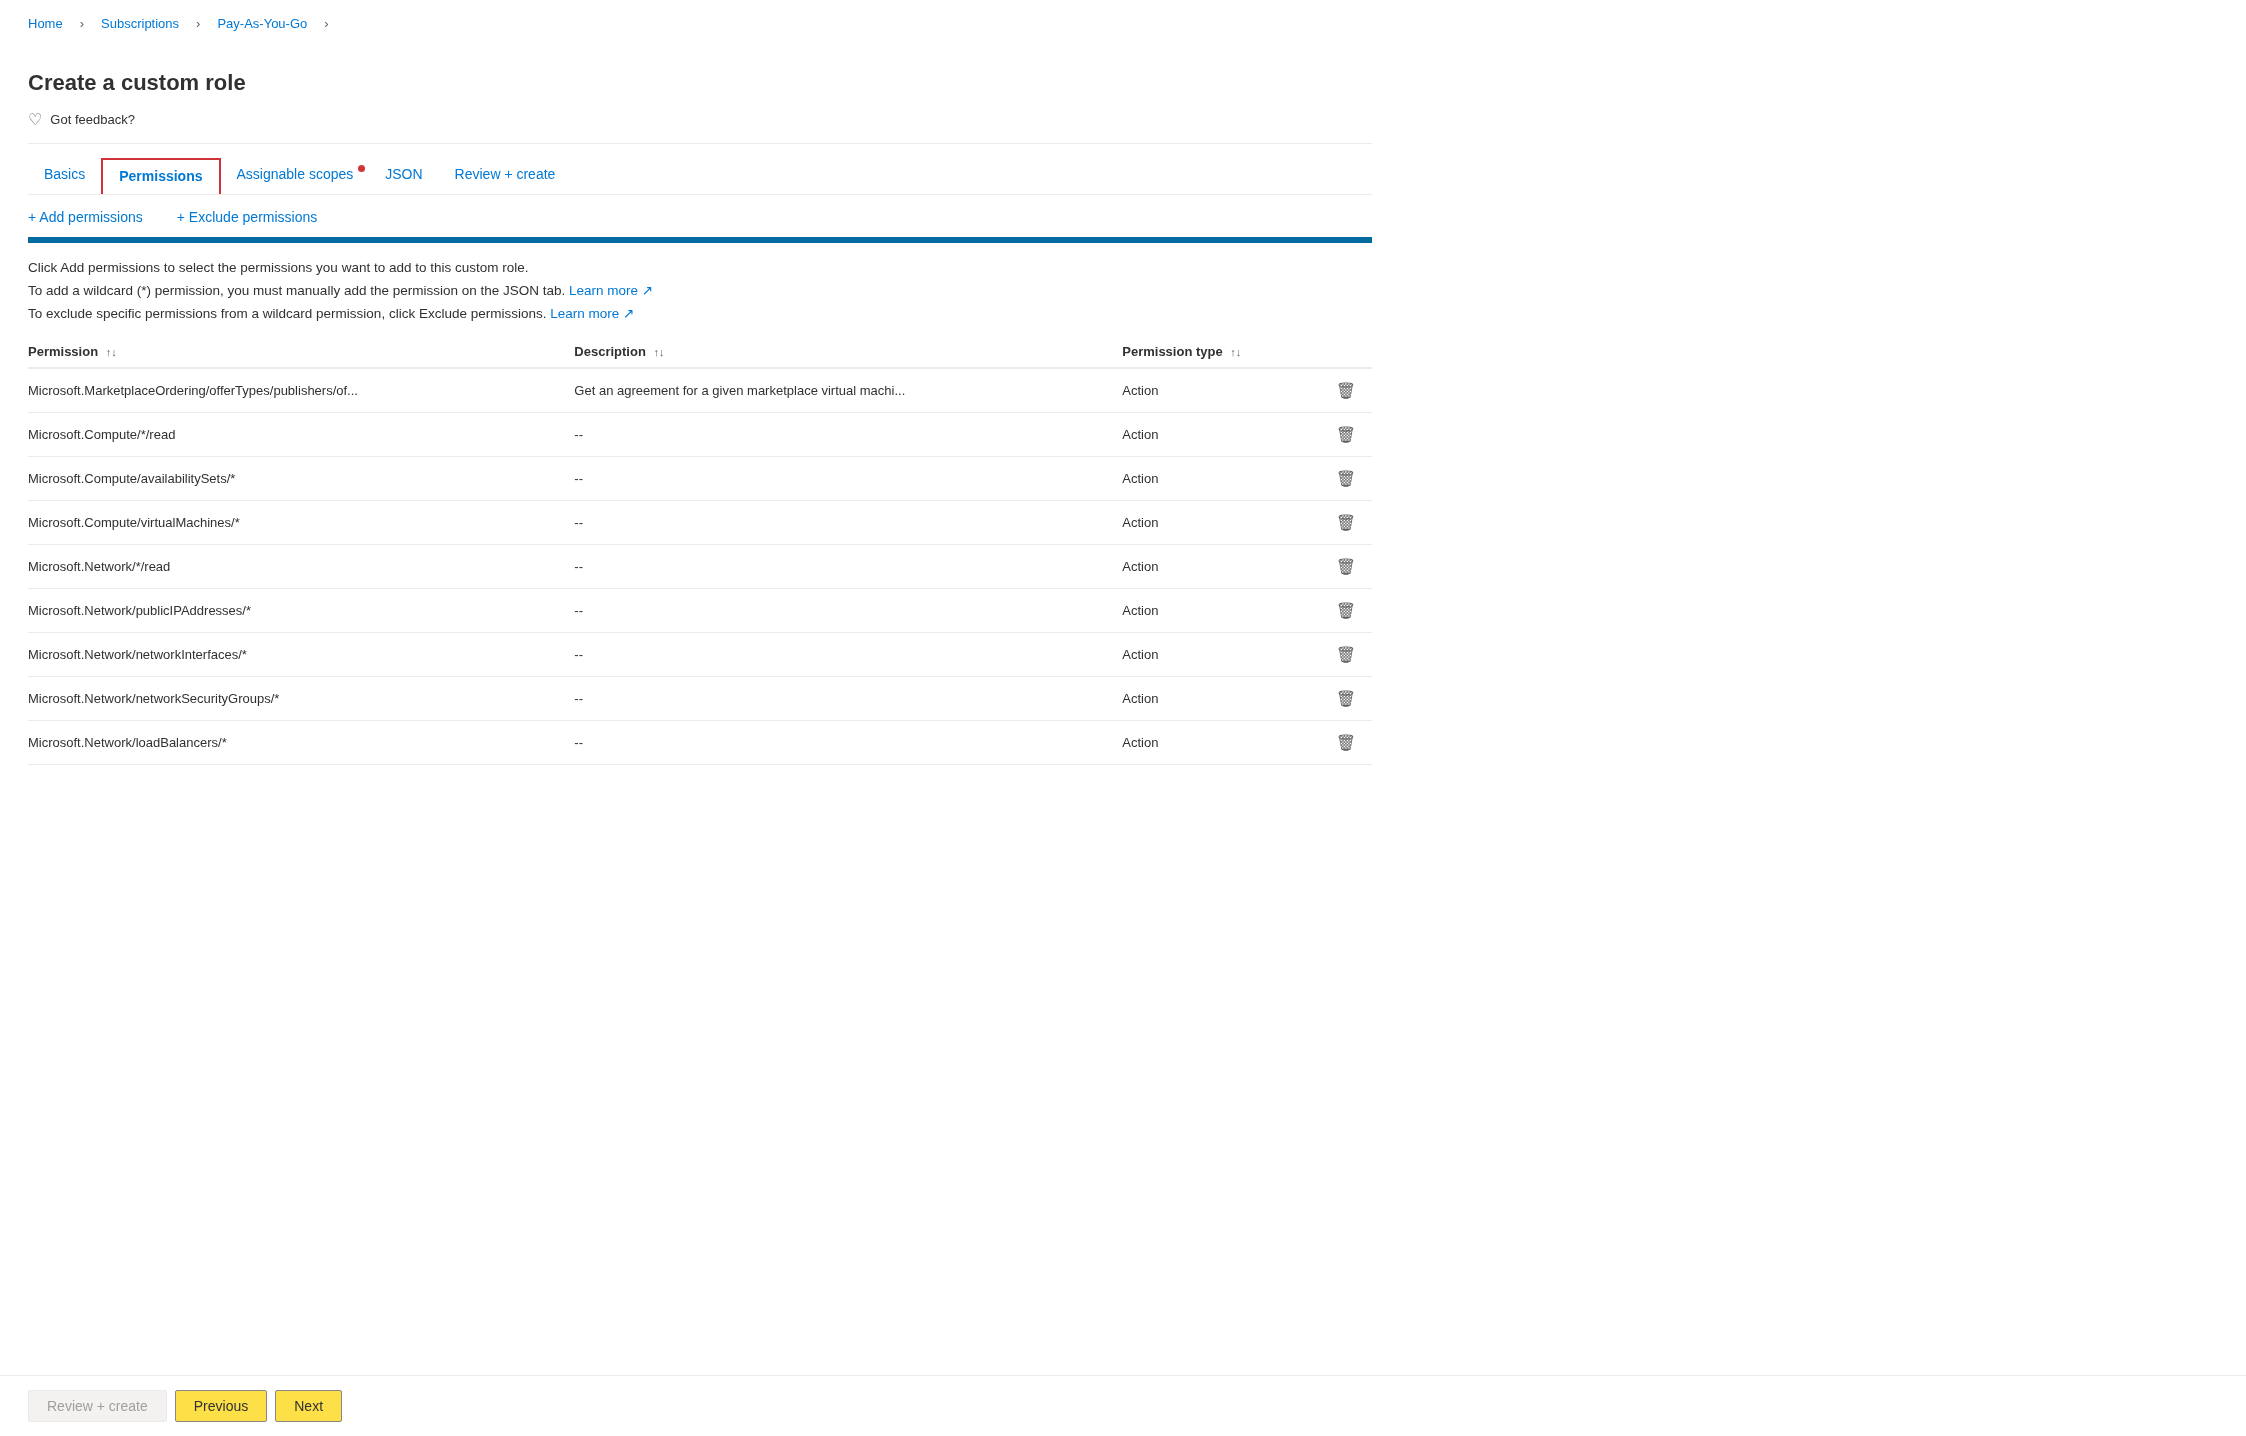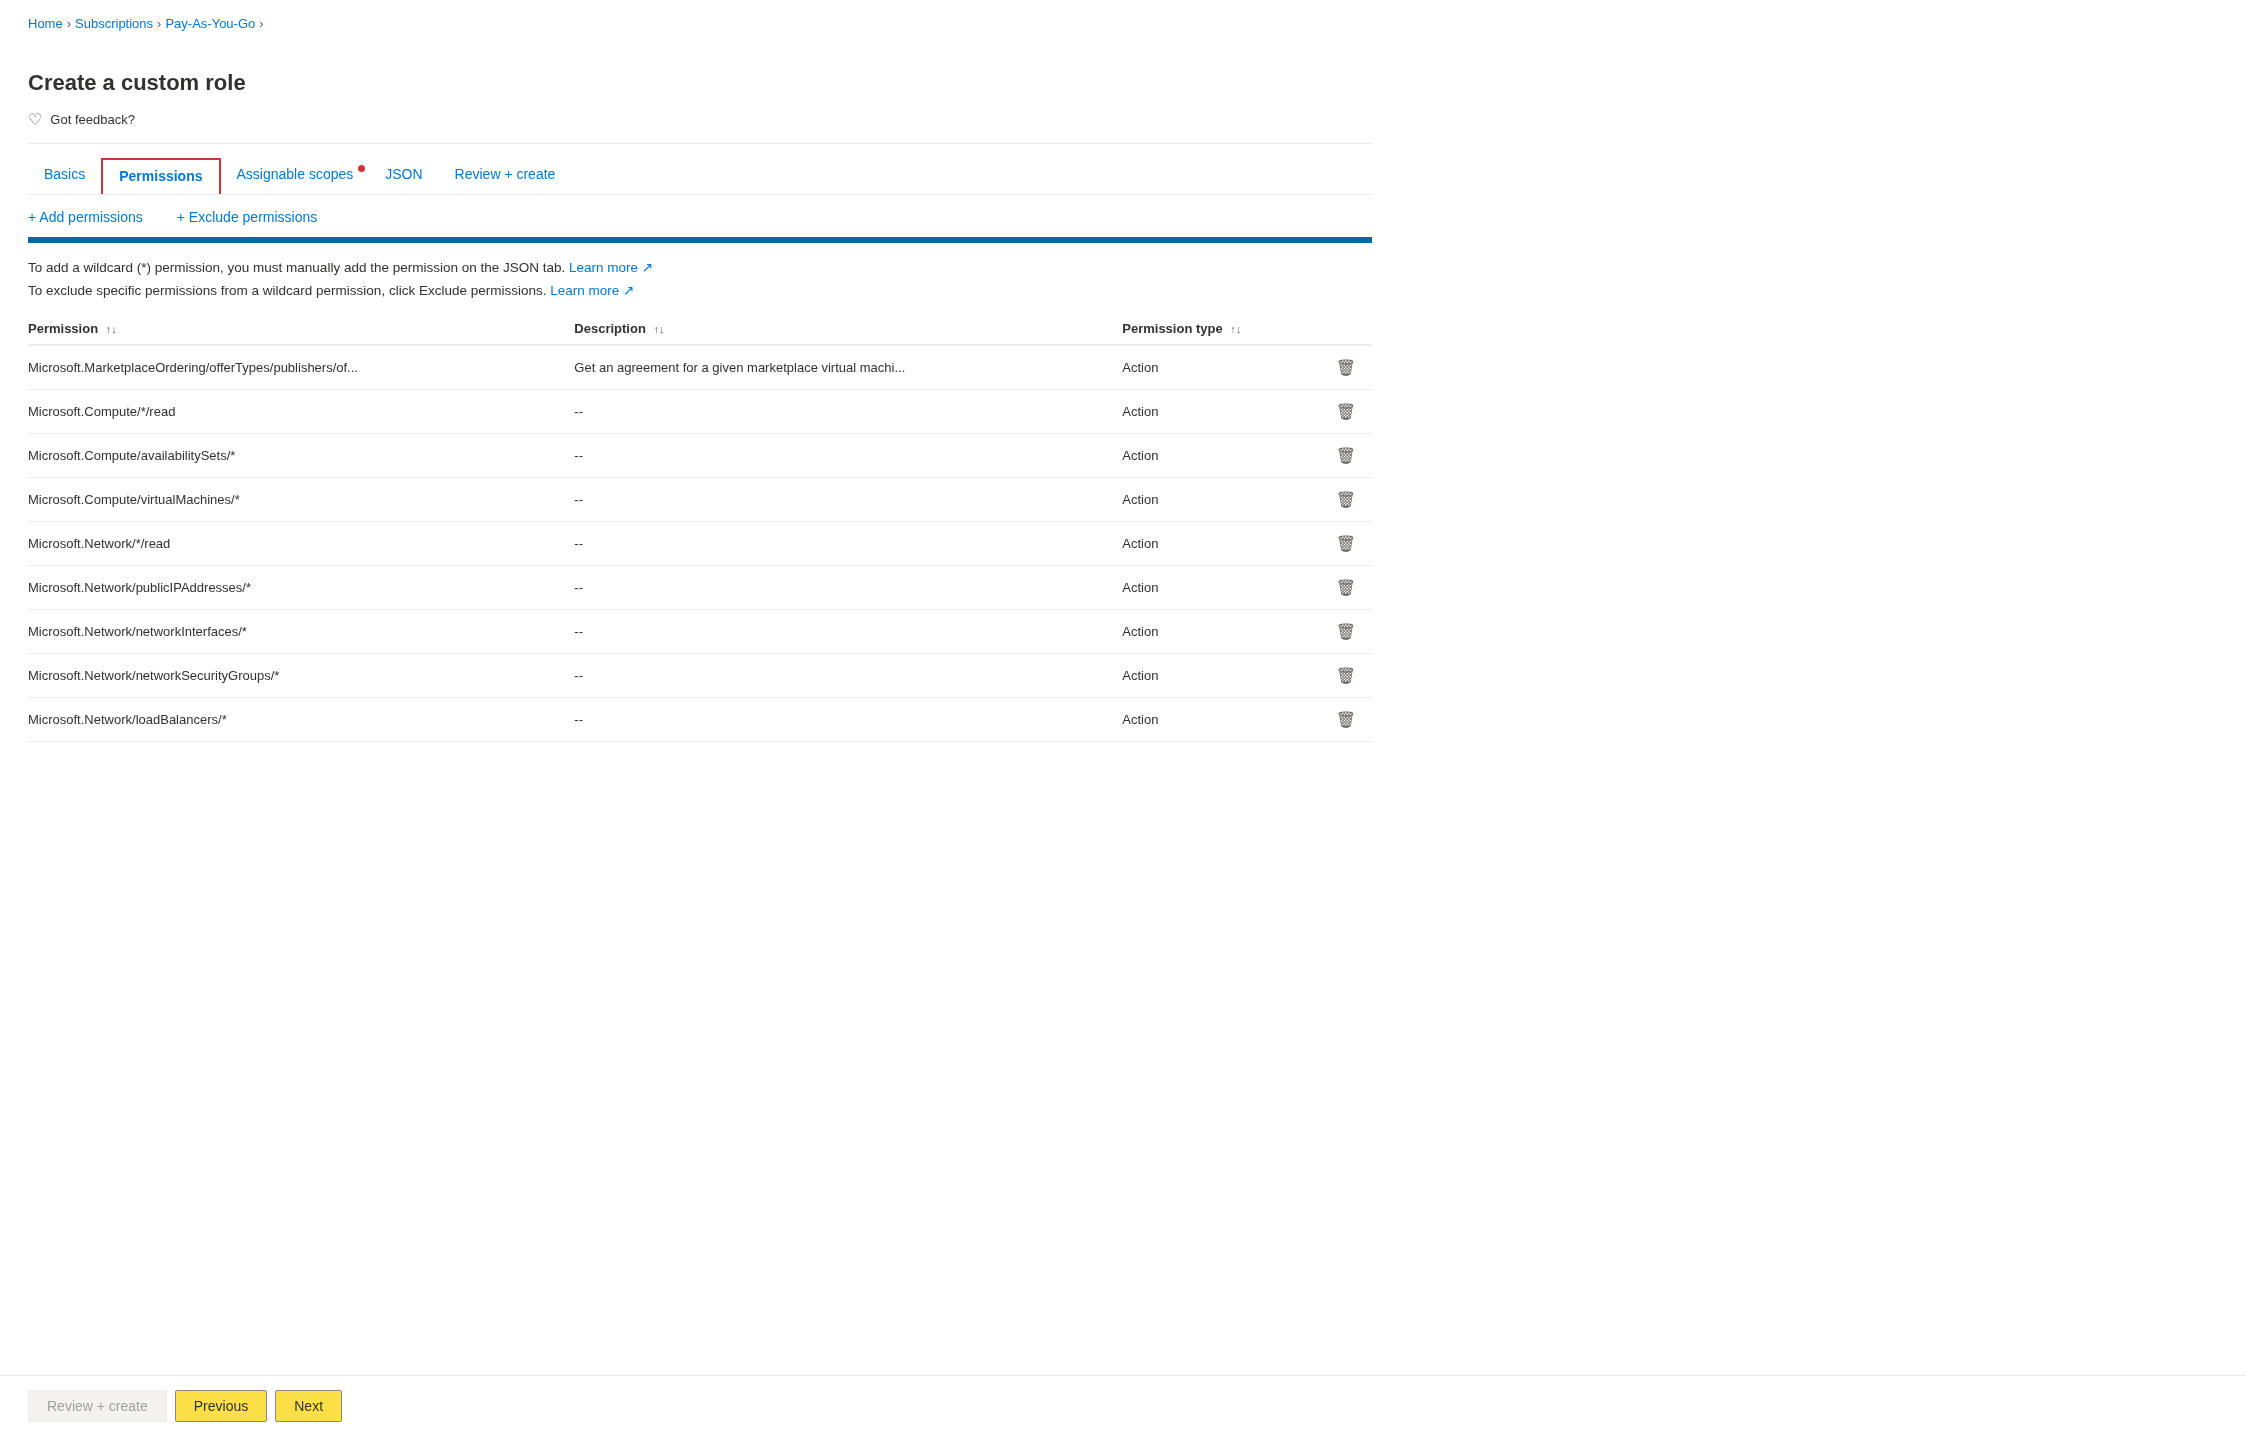--- a/index.html
+++ b/index.html
@@ -9,21 +9,21 @@
       color: #323130;
       background: #fff;
     }
     .page-container {
       padding: 16px 28px 0 28px;
       max-width: 1400px;
     }
     .breadcrumb {
       display: flex;
       align-items: center;
-      gap: 4px;
+      gap: 17px;
       font-size: 13px;
       color: #0078d4;
       margin-bottom: 8px;
     }
     .breadcrumb span {
       color: #605e5c;
     }
     .breadcrumb a {
       color: #0078d4;
       text-decoration: none;
@@ -237,20 +237,21 @@
     <a class="tab">JSON</a>
     <a class="tab">Review + create</a>
   </div>
 
   <div class="actions-row">
     <a class="action-link">+ Add permissions</a>
     <a class="action-link">+ Exclude permissions</a>
   </div>
 
   <div class="info-section">
+    <div>Click Add permissions to select the permissions you want to add to this custom role.</div>
     <div>
       <span>To add a wildcard (*) permission, you must manually add the permission on the JSON tab.</span>
       <a href="#"> <span>Learn more</span> ↗</a>
     </div>
     <div>
       <span>To exclude specific permissions from a wildcard permission, click Exclude permissions.</span>
       <a href="#"> <span>Learn more</span> ↗</a>
     </div>
   </div>
 

